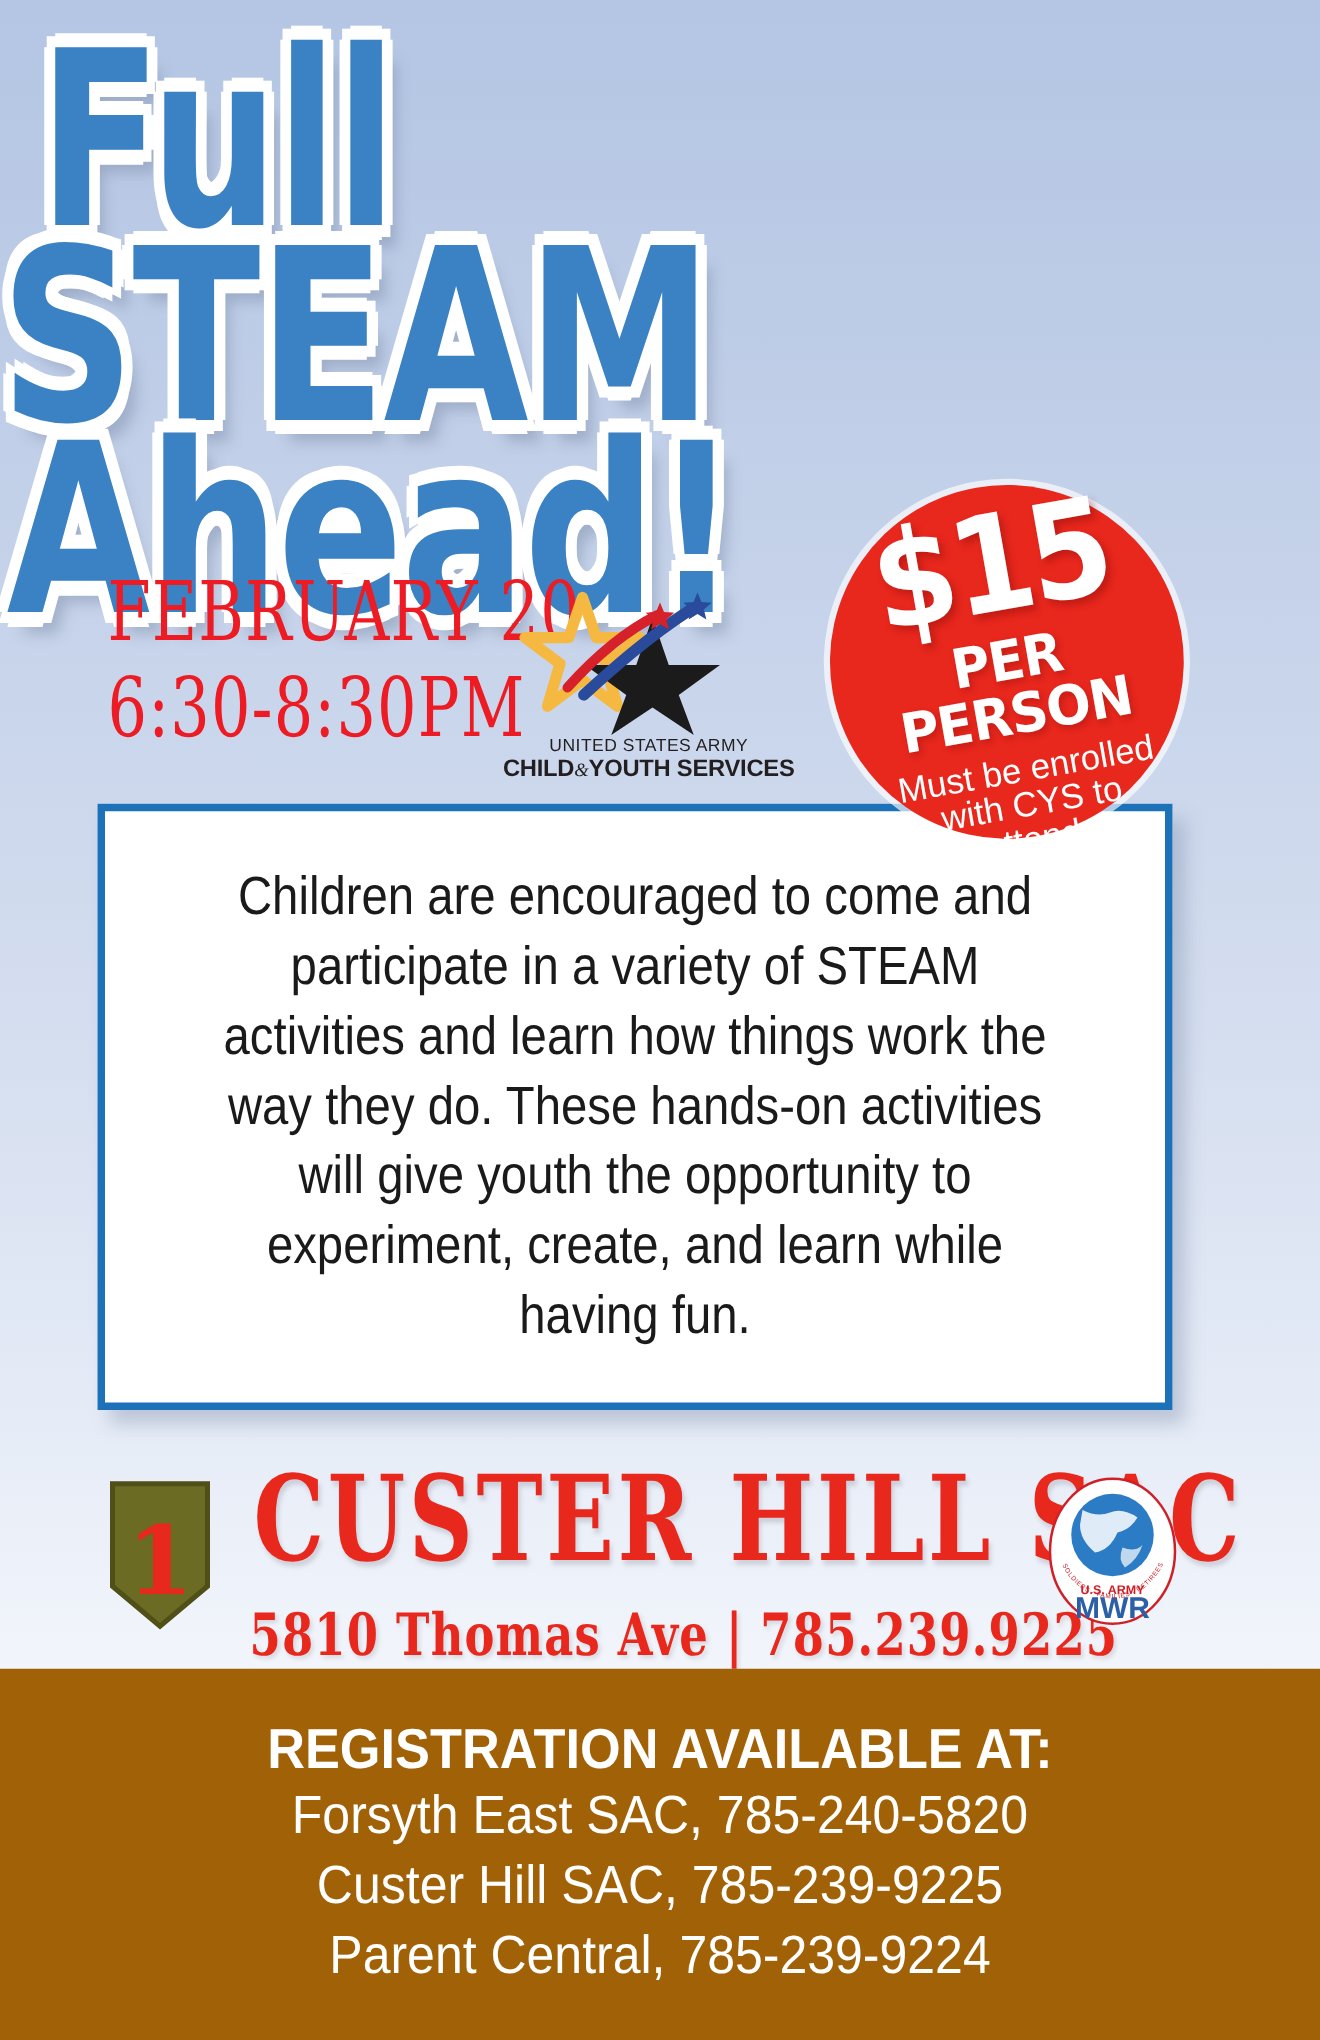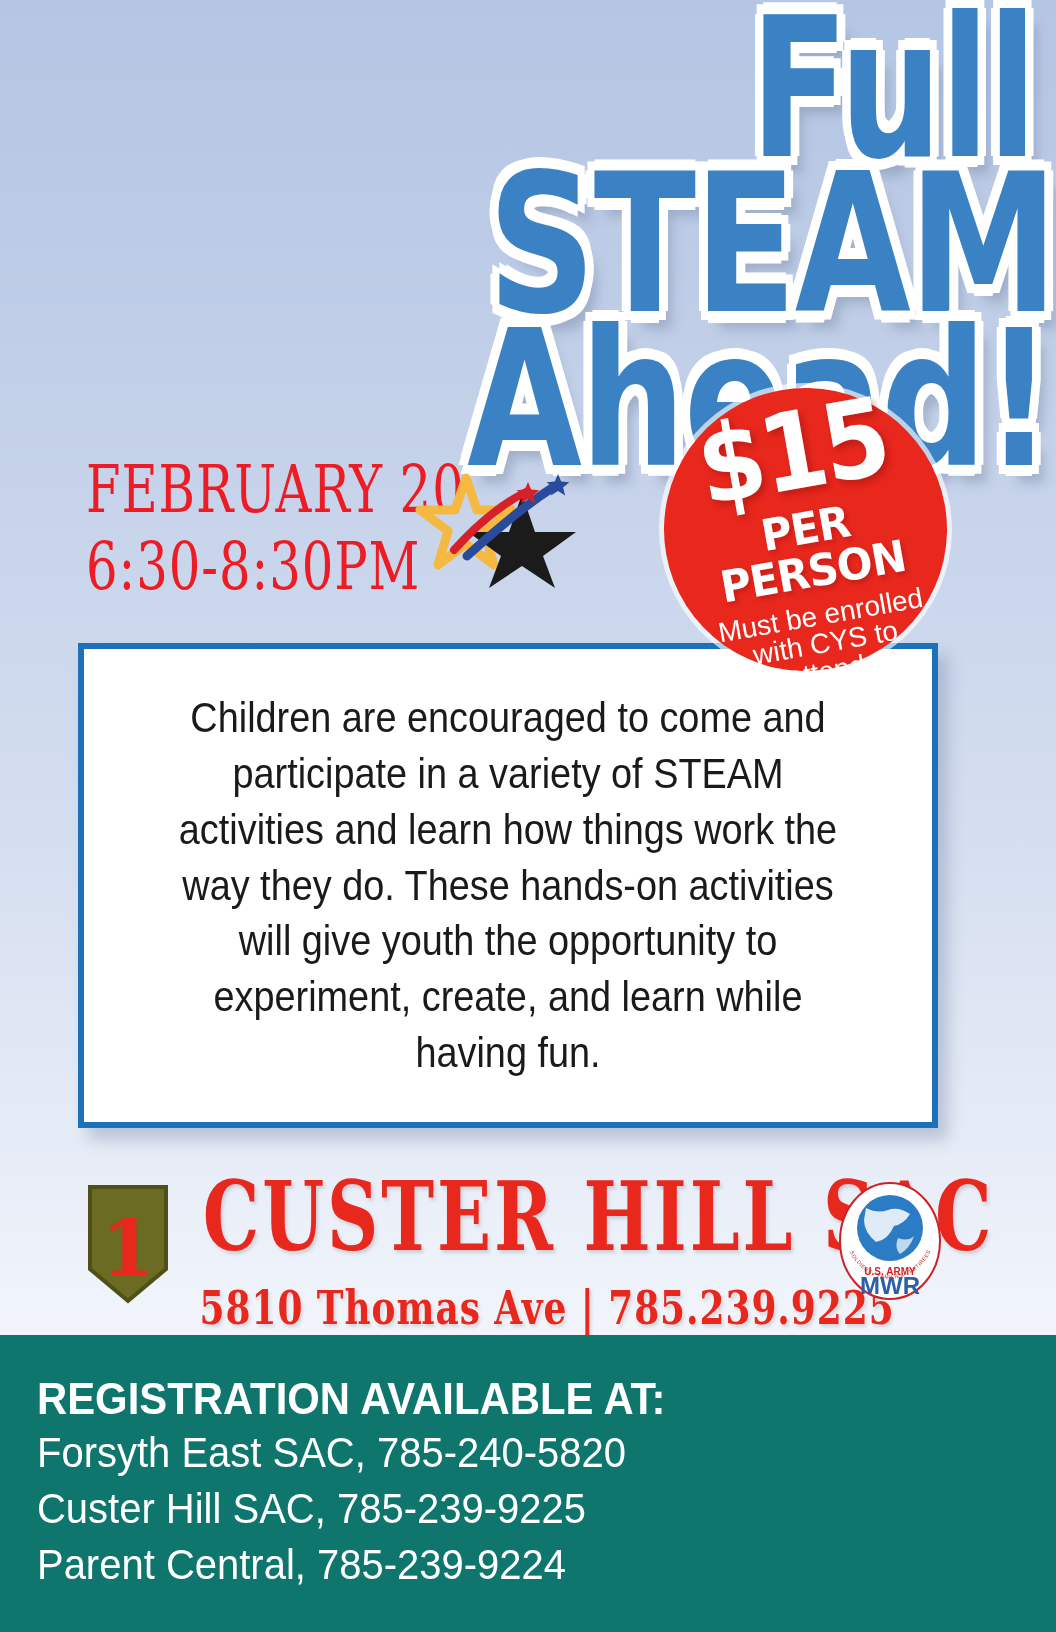--- a/index.html
+++ b/index.html
@@ -9,22 +9,22 @@
     background: linear-gradient(to bottom,
         #b4c6e4 0%, #bccbe6 14%, #c6d3ea 30%,
         #d6dff0 52%, #e6ecf7 70%, #f2f5fb 82%, #fafcfe 92%, #ffffff 100%);
     position:relative;
     overflow:hidden;
   }
 
   
   .headline {
     position:absolute;
-    top:10px; left:0; width:1056px;
-    text-align:right;
+    top:36px; left:0; width:1056px;
+    text-align:left;
     line-height:0.80;
     font-family:"DejaVu Sans", sans-serif;
     font-weight:bold;
     color:#3b82c4;
     letter-spacing:-2px;
   }
   .hl-line { display:block; white-space:nowrap; }
   .hl-1 {
     font-size:150px;
     transform: scaleX(0.96) scaleY(1.30);
@@ -181,23 +181,23 @@
     text-shadow: 2px 2px 3px rgba(150,150,160,0.3);
   }
 
   .mwr-logo { position:absolute; left:836px; top:15px; width:108px; height:122px; }
   .mwr-logo svg { width:108px; height:122px; display:block; }
 
   
   .footer {
     position:absolute;
     left:0; bottom:0; width:1056px; height:297px;
-    background:#0f766e;
+    background:#a16207;
     color:#ffffff;
-    text-align:left;
+    text-align:center;
     padding-top:40px;
   }
   .ft-head {
     font-family:"Liberation Sans", sans-serif;
     font-weight:bold;
     font-size:45px;
     line-height:1.05;
     letter-spacing:0px;
     transform:scaleX(0.93);
     display:block;
@@ -234,20 +234,24 @@
     <path d="M128 24 L141 62 L182 62 L149 86 L161 118 L128 96 L95 118 L107 86 L74 62 L115 62 Z" fill="#1b1b1b"></path>
 
     <path d="M60 80 C78 60 104 36 132 22" fill="none" stroke="#d6202a" stroke-width="8" stroke-linecap="round"></path>
 
     <path d="M73 86 C95 66 124 40 158 18" fill="none" stroke="#2a4b9b" stroke-width="9" stroke-linecap="round"></path>
 
     <path d="M134 12 l3.2 7.6 8.2 .6 -6.3 5.3 2 8 -7.1-4.4 -7.1 4.4 2-8 -6.3-5.3 8.2-.6 Z" fill="#d6202a"></path>
 
     <path d="M164 4 l3.2 7.6 8.2 .6 -6.3 5.3 2 8 -7.1-4.4 -7.1 4.4 2-8 -6.3-5.3 8.2-.6 Z" fill="#2a4b9b"></path>
   </svg>
+  <div class="cys-text">
+    <div class="cys-line1">UNITED STATES ARMY</div>
+    <div class="cys-line2"><span>CHILD</span><span class="cys-amp">&amp;</span><span>YOUTH SERVICES</span></div>
+  </div>
 </div>
 
 <div class="price-badge">
   <div class="pb-inner">
     <span class="pb-price">$15</span>
     <span class="pb-per">PER PERSON</span>
     <span class="pb-note">Must be enrolled with CYS to attend.</span>
   </div>
 </div>
 

